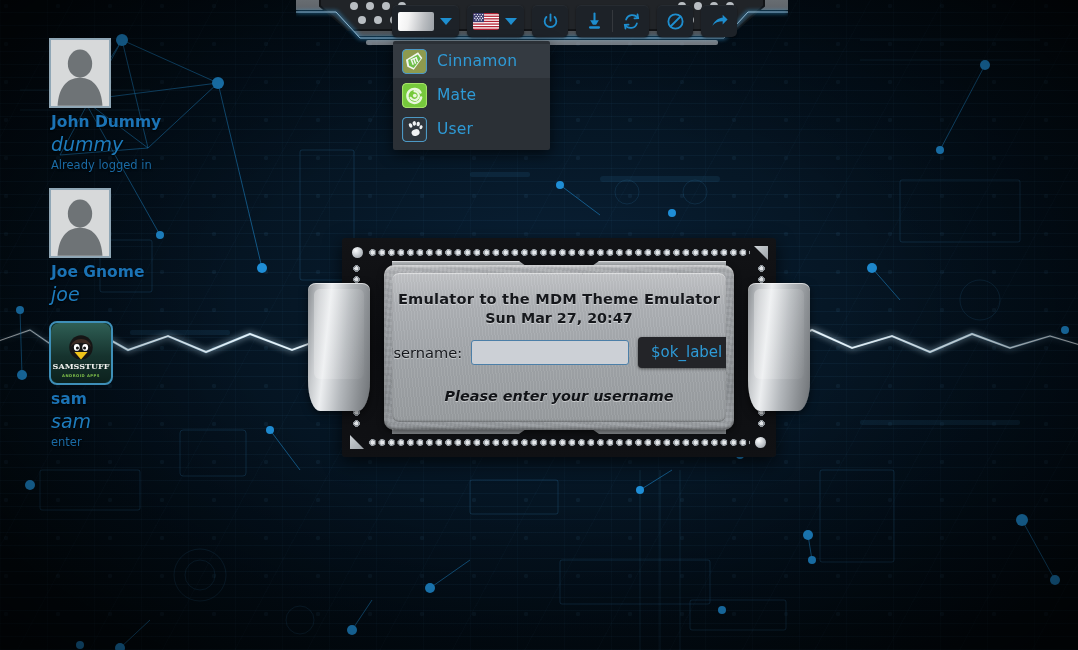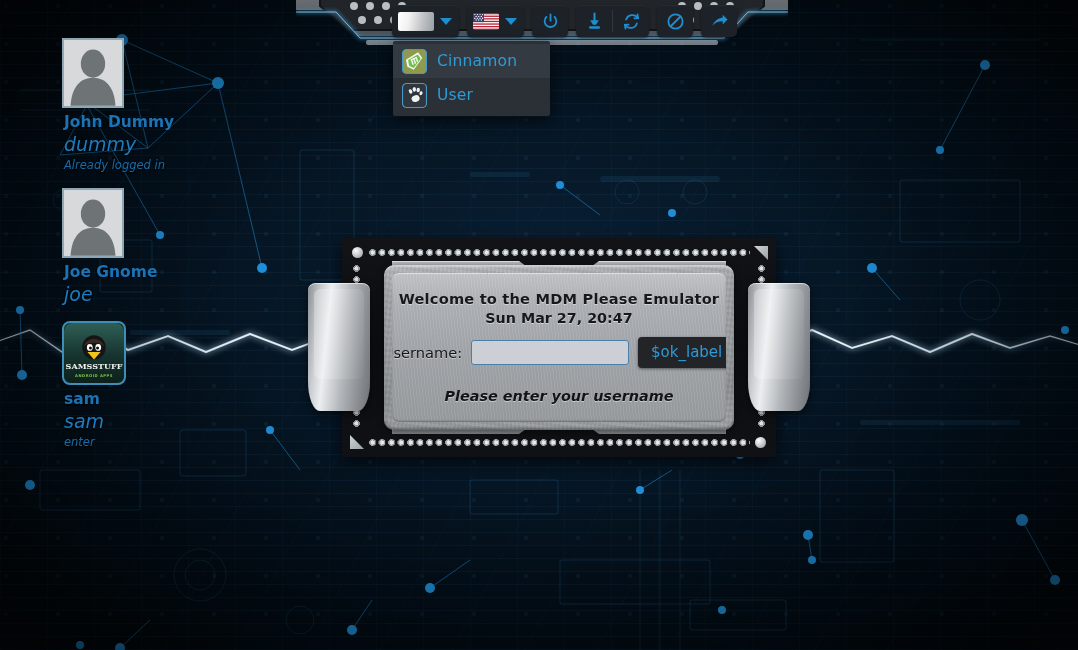--- a/index.html
+++ b/index.html
@@ -156,21 +156,21 @@
 
   
   #user-list {
     position: absolute;
     left: 0; top: 38px;
     width: 200px;
     z-index: 20;
   }
   .user {
     margin-bottom: 16px;
-    padding-left: 16px;
+    padding-left: 3px;
     cursor: pointer;
   }
   .user-face {
     width: 62px; height: 70px;
     margin-left: 46px;
     border: 2px solid #8fa6b5;
     box-sizing: border-box;
     background: #d7d9da;
     display: block;
   }
@@ -191,21 +191,20 @@
   .user-login {
     color: #1d7cbd;
     font-style: italic;
     font-size: 19px;
     margin-top: 2px;
     margin-left: 48px;
     text-shadow: 0 1px 2px rgba(0,0,0,0.85);
   }
   .user-status {
     color: #1a6ba5;
-    font-style: italic;
     font-size: 11.5px;
     margin-top: 3px;
     margin-left: 48px;
     text-shadow: 0 1px 2px rgba(0,0,0,0.85);
   }
 
   
   #login-dialog {
     position: absolute;
     left: 322px; top: 233px;
@@ -678,20 +677,29 @@
             <rect x="9.4" y="10" width="1.5" height="5.2"></rect>
             <rect x="12.0" y="9.4" width="1.5" height="5.6"></rect>
             <rect x="14.6" y="8.8" width="1.5" height="5.2"></rect>
             <rect x="9.4" y="9.0" width="6.7" height="1.2"></rect>
           </g>
         </g>
       </svg>
       <span class="mi-label">Cinnamon</span>
     </div>
 
+    <div class="menu-item">
+      <svg class="mi-icon" viewBox="0 0 25 25">
+        <rect x="0.5" y="0.5" width="24" height="24" rx="4" fill="#76c93c" stroke="#a5e06a" stroke-width="1.2"></rect>
+        <path d="M18.5 9.5 A7 7 0 1 0 19.2 14.5" fill="none" stroke="#e9f7dd" stroke-width="2.4" stroke-linecap="round"></path>
+        <path d="M12.5 8.2 A4.4 4.4 0 1 1 8.6 14.8" fill="none" stroke="#e9f7dd" stroke-width="2.2" stroke-linecap="round"></path>
+        <circle cx="12.8" cy="12.6" r="1.9" fill="#e9f7dd"></circle>
+      </svg>
+      <span class="mi-label">Mate</span>
+    </div>
 
     <div class="menu-item">
       <svg class="mi-icon" viewBox="0 0 25 25">
         <rect x="0.5" y="0.5" width="24" height="24" rx="4" fill="#2f363d" stroke="#4c98c4" stroke-width="1.2"></rect>
         <g fill="#f0f2f4">
           <ellipse cx="13.6" cy="15.6" rx="4.1" ry="3.3" transform="rotate(-18 13.6 15.6)"></ellipse>
           <ellipse cx="8.6" cy="8.4" rx="1.7" ry="2.3" transform="rotate(-25 8.6 8.4)"></ellipse>
           <ellipse cx="12.3" cy="6.4" rx="1.7" ry="2.3" transform="rotate(-10 12.3 6.4)"></ellipse>
           <ellipse cx="16.2" cy="7.0" rx="1.7" ry="2.3" transform="rotate(8 16.2 7.0)"></ellipse>
           <ellipse cx="19.0" cy="10.2" rx="1.5" ry="2.0" transform="rotate(22 19 10.2)"></ellipse>
@@ -768,21 +776,21 @@
       <div class="chip-notch tr"></div>
       <div class="chip-notch bl"></div>
 
       <div class="shoulder top"></div>
       <div class="shoulder bot"></div>
 
       <div class="faceplate">
         <div class="faceplate-inner">
 
           <div class="dlg-content" style="padding-top:17px;">
-            <div class="dlg-title">Welcome to the MDM Please Emulator</div>
+            <div class="dlg-title">Emulator to the MDM Theme Emulator</div>
             <div class="dlg-date">Sun Mar 27, 20:47</div>
 
             <div class="dlg-row">
               <span class="dlg-label">Username:</span>
               <input class="dlg-input" type="text" placeholder="" style="">
               <button class="dlg-ok">$ok_label</button>
             </div>
 
             <div class="dlg-msg">Please enter your username</div>
           </div>

